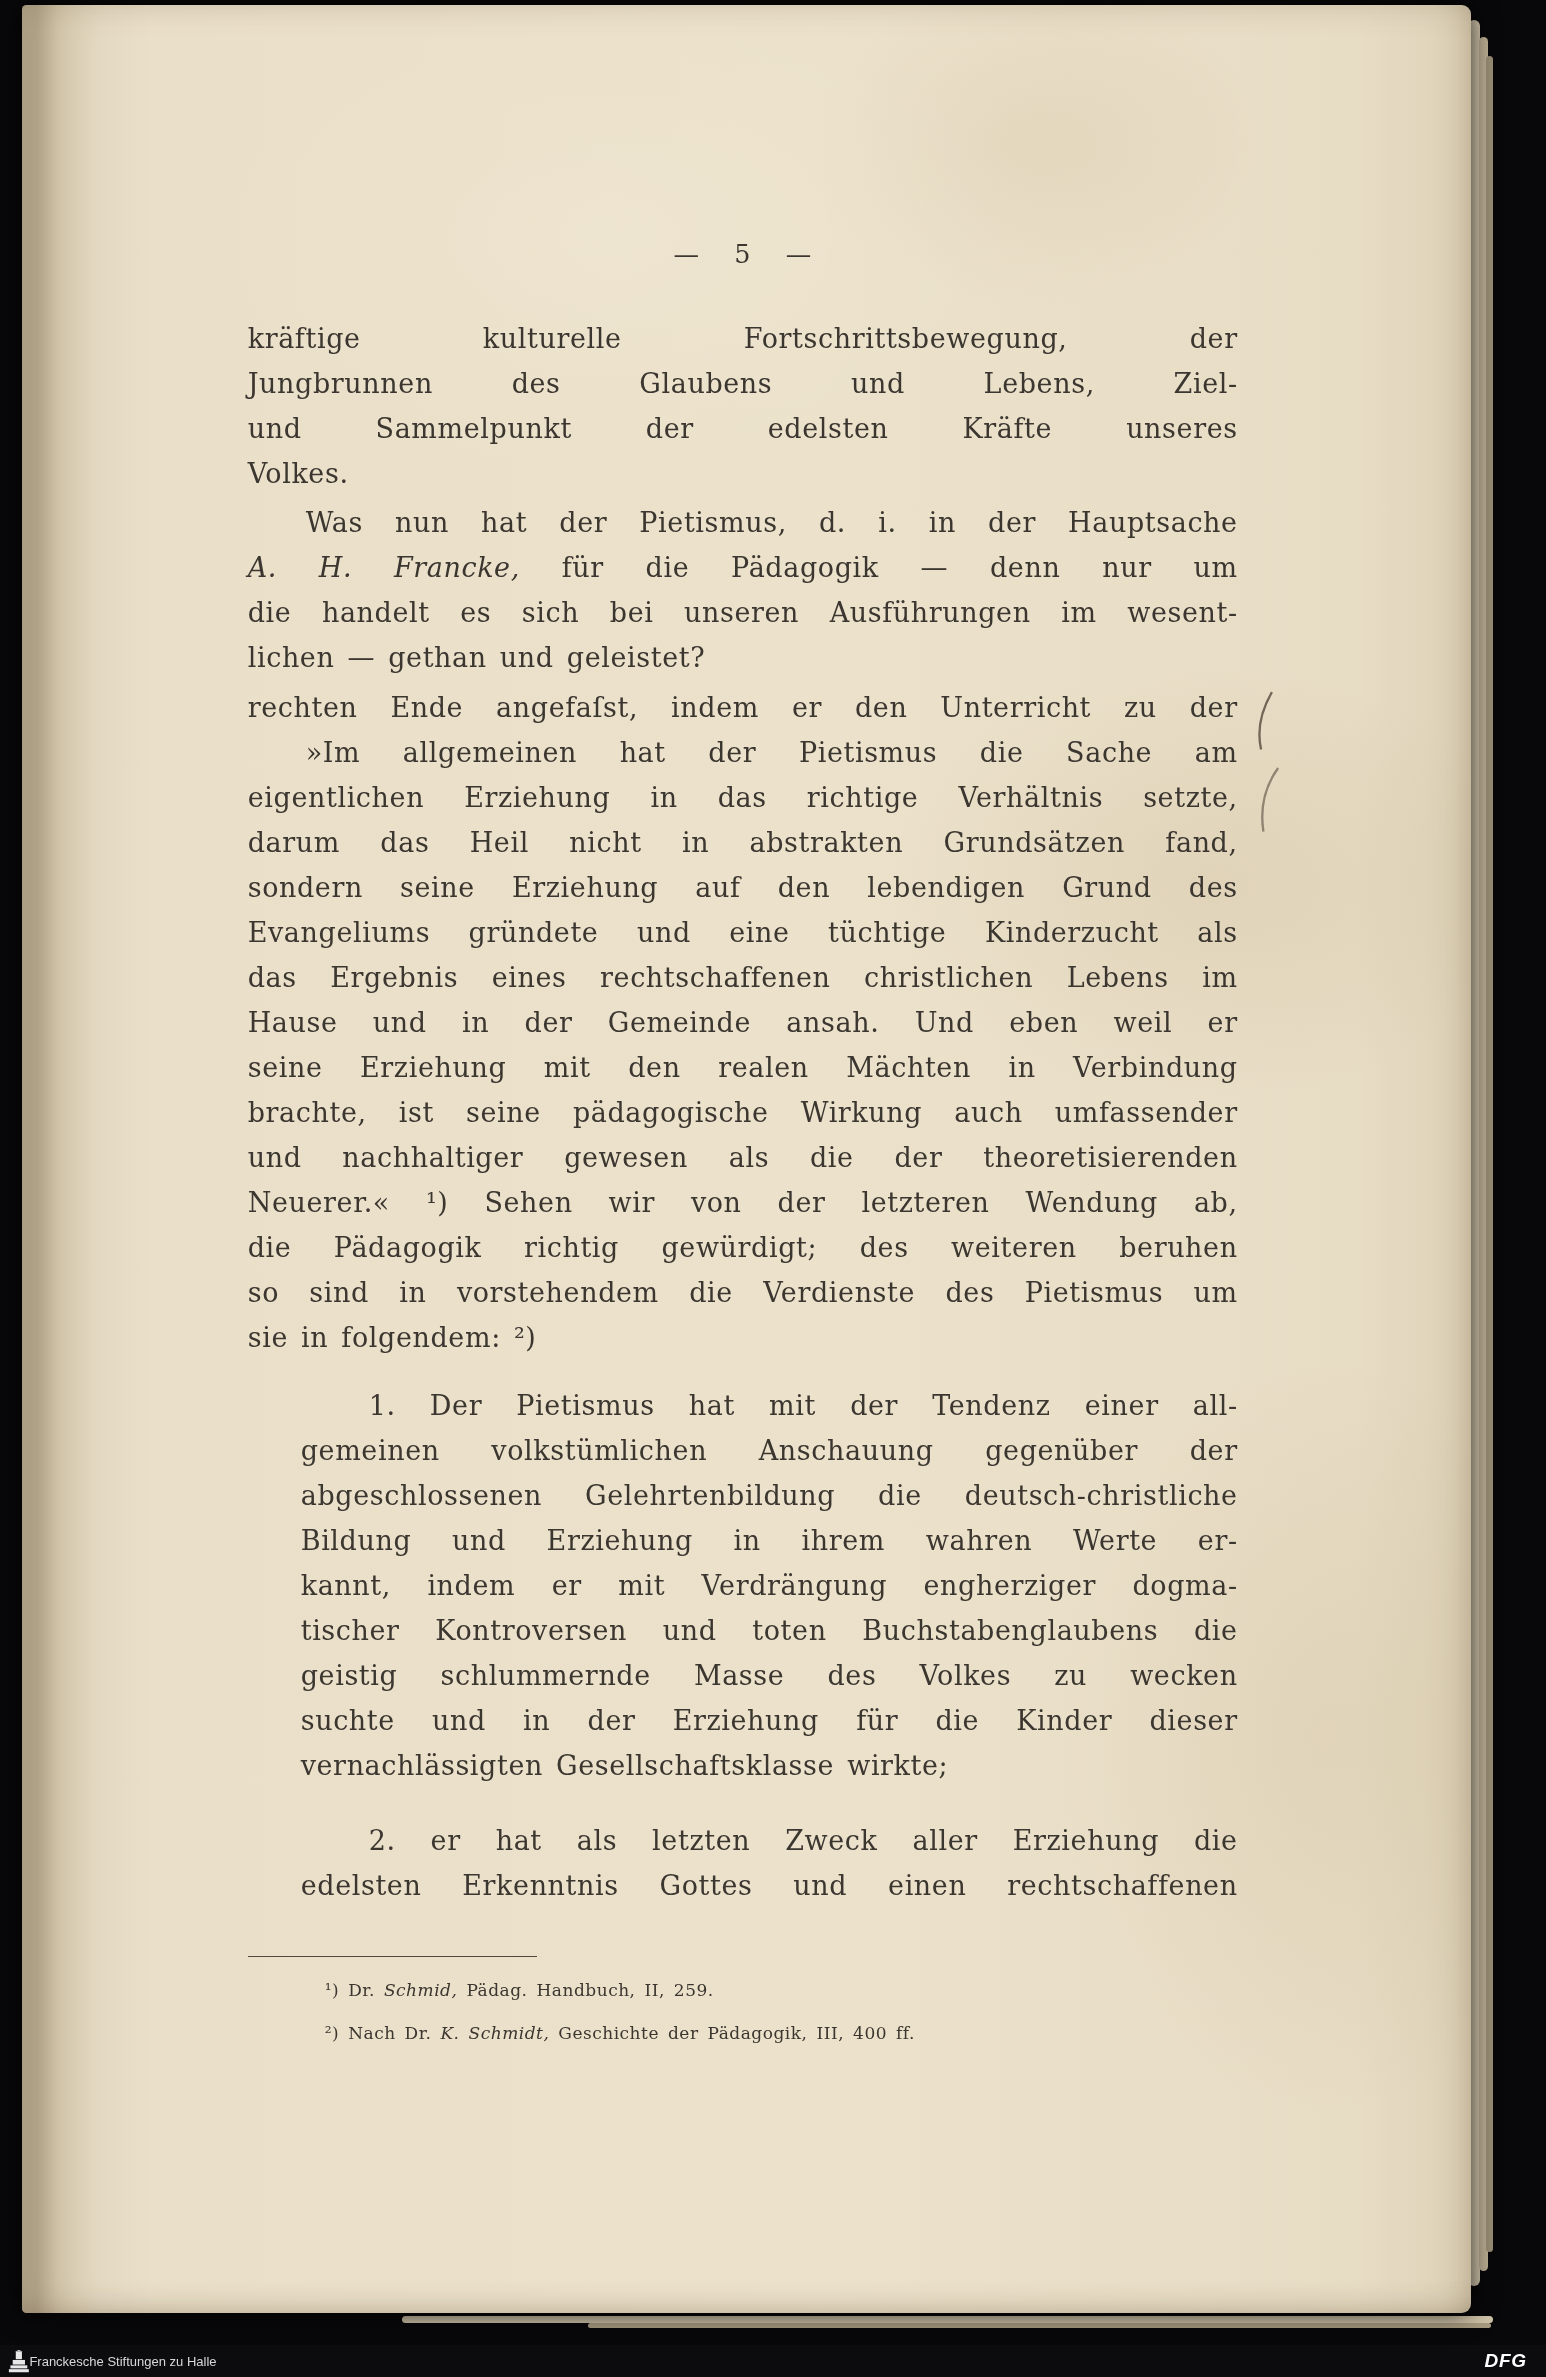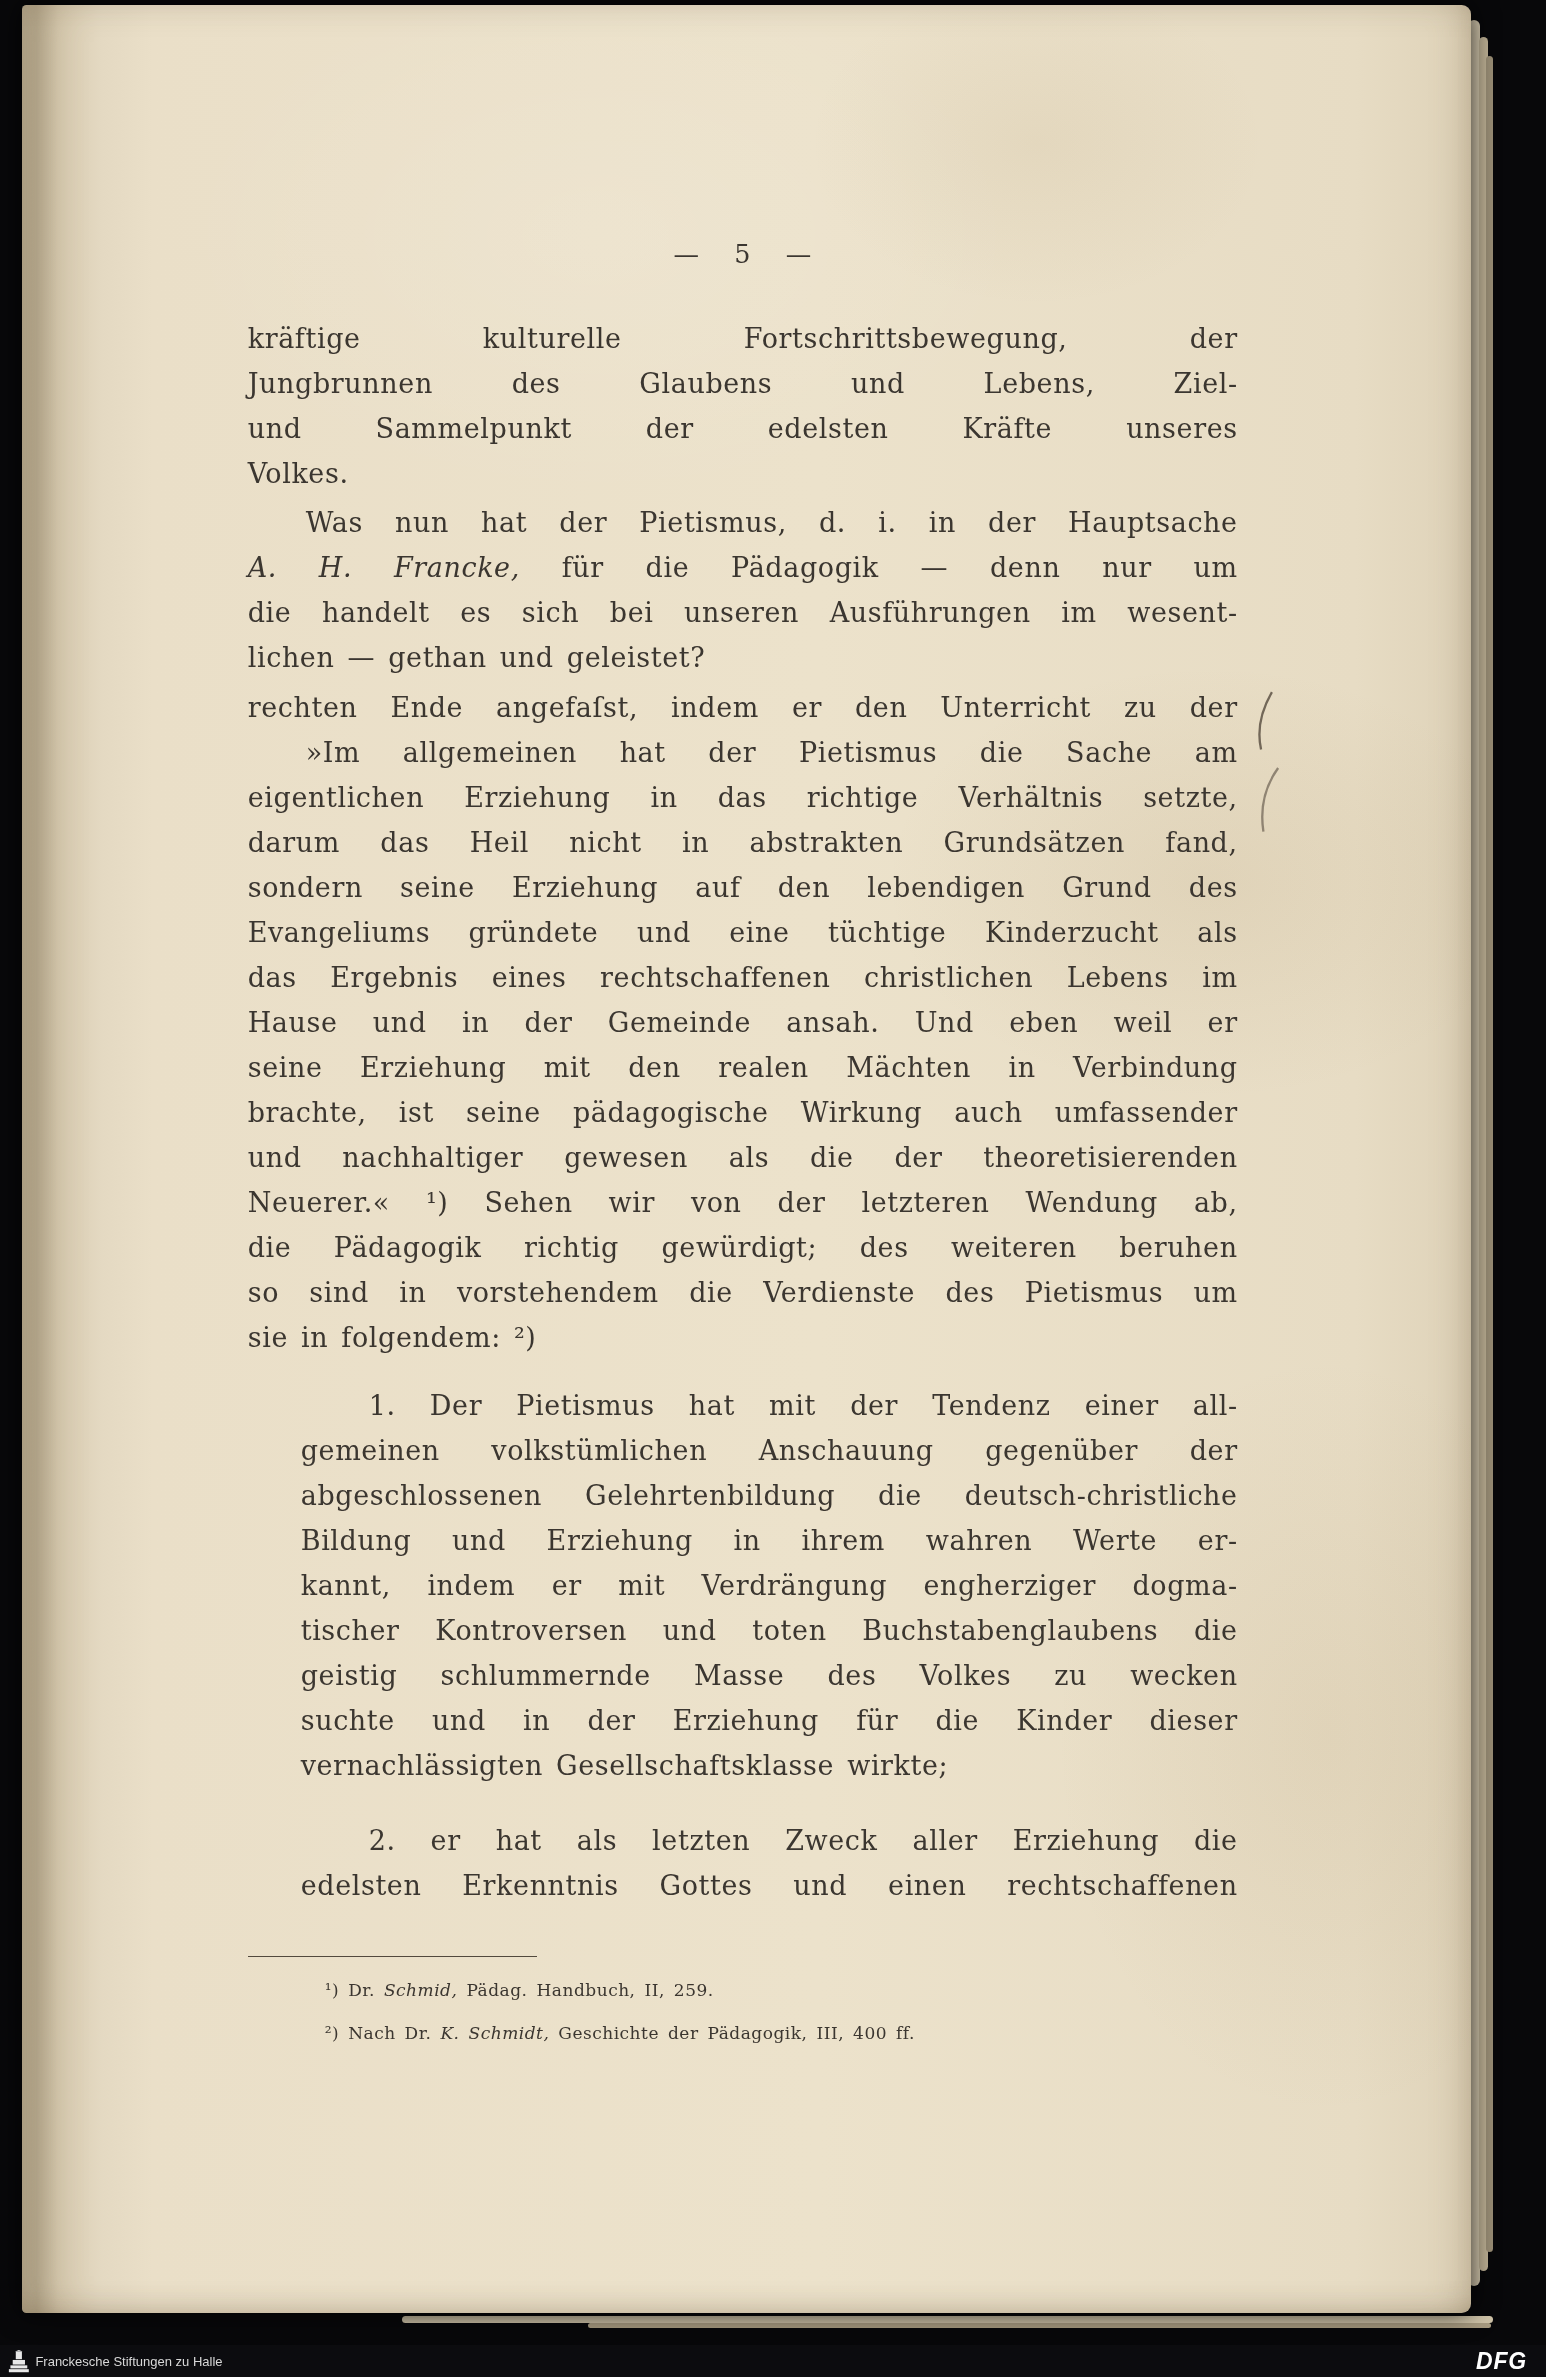--- a/index.html
+++ b/index.html
@@ -63,27 +63,27 @@
   .penmark { position:absolute; left:1225px; top:684px; }
 
   
   .footer {
     position:absolute; left:0; bottom:0; width:1547px; height:32px;
     background:#0c0c0f;
     display:flex; align-items:center; justify-content:space-between;
     padding:0 7.7px;
   }
   .inst {
-    display:flex; align-items:center; gap:6px;
+    display:flex; align-items:center; gap:0;
     color:#d8d8d8; font-family:"Liberation Sans", sans-serif; font-size:13px;
   }
   .inst-logo { width:21.7px; height:23px; display:inline-block; }
   .dfg {
     color:#ffffff; font-family:"Liberation Sans", sans-serif;
-    font-weight:bold; font-style:italic; font-size:23px;
+    font-weight:bold; font-style:italic; font-size:19px;
     letter-spacing:0.8px; padding-right:12.4px;
   }
 </style>
 </head>
 <body>
 
 <div class="edge-strip edge-1"></div>
 <div class="edge-strip edge-2"></div>
 <div class="edge-strip edge-3"></div>
 <div class="edge-strip edge-b1"></div>

